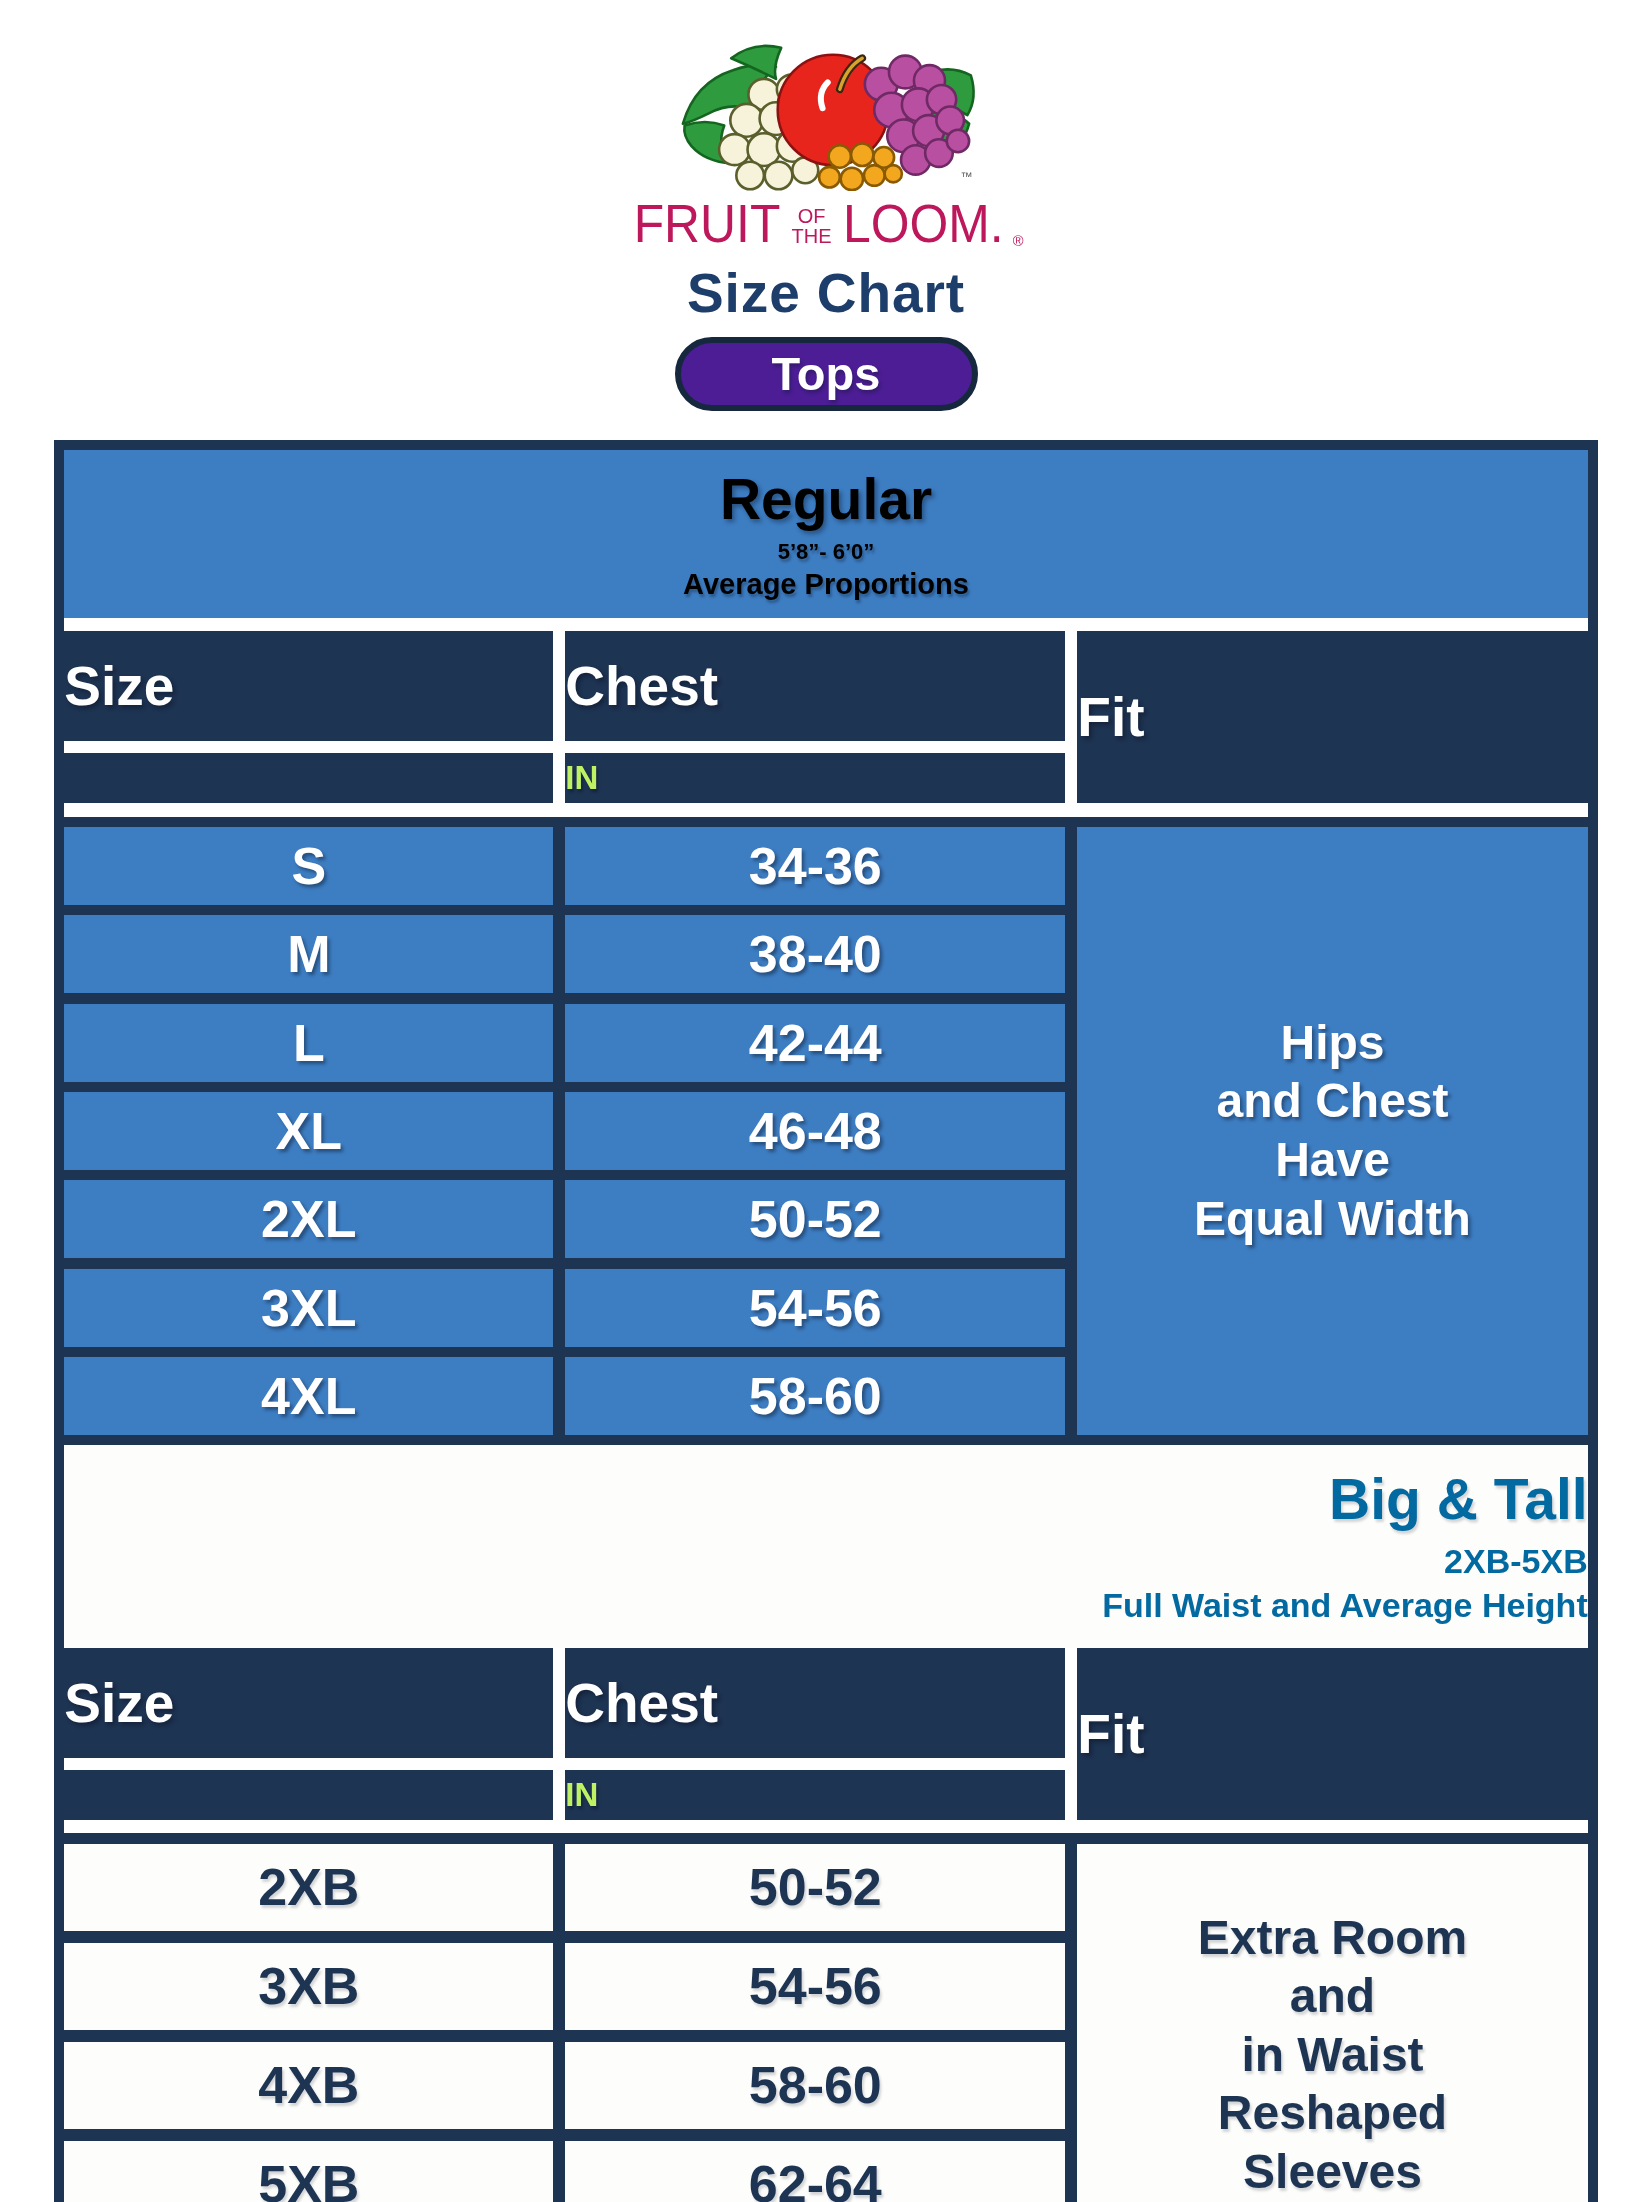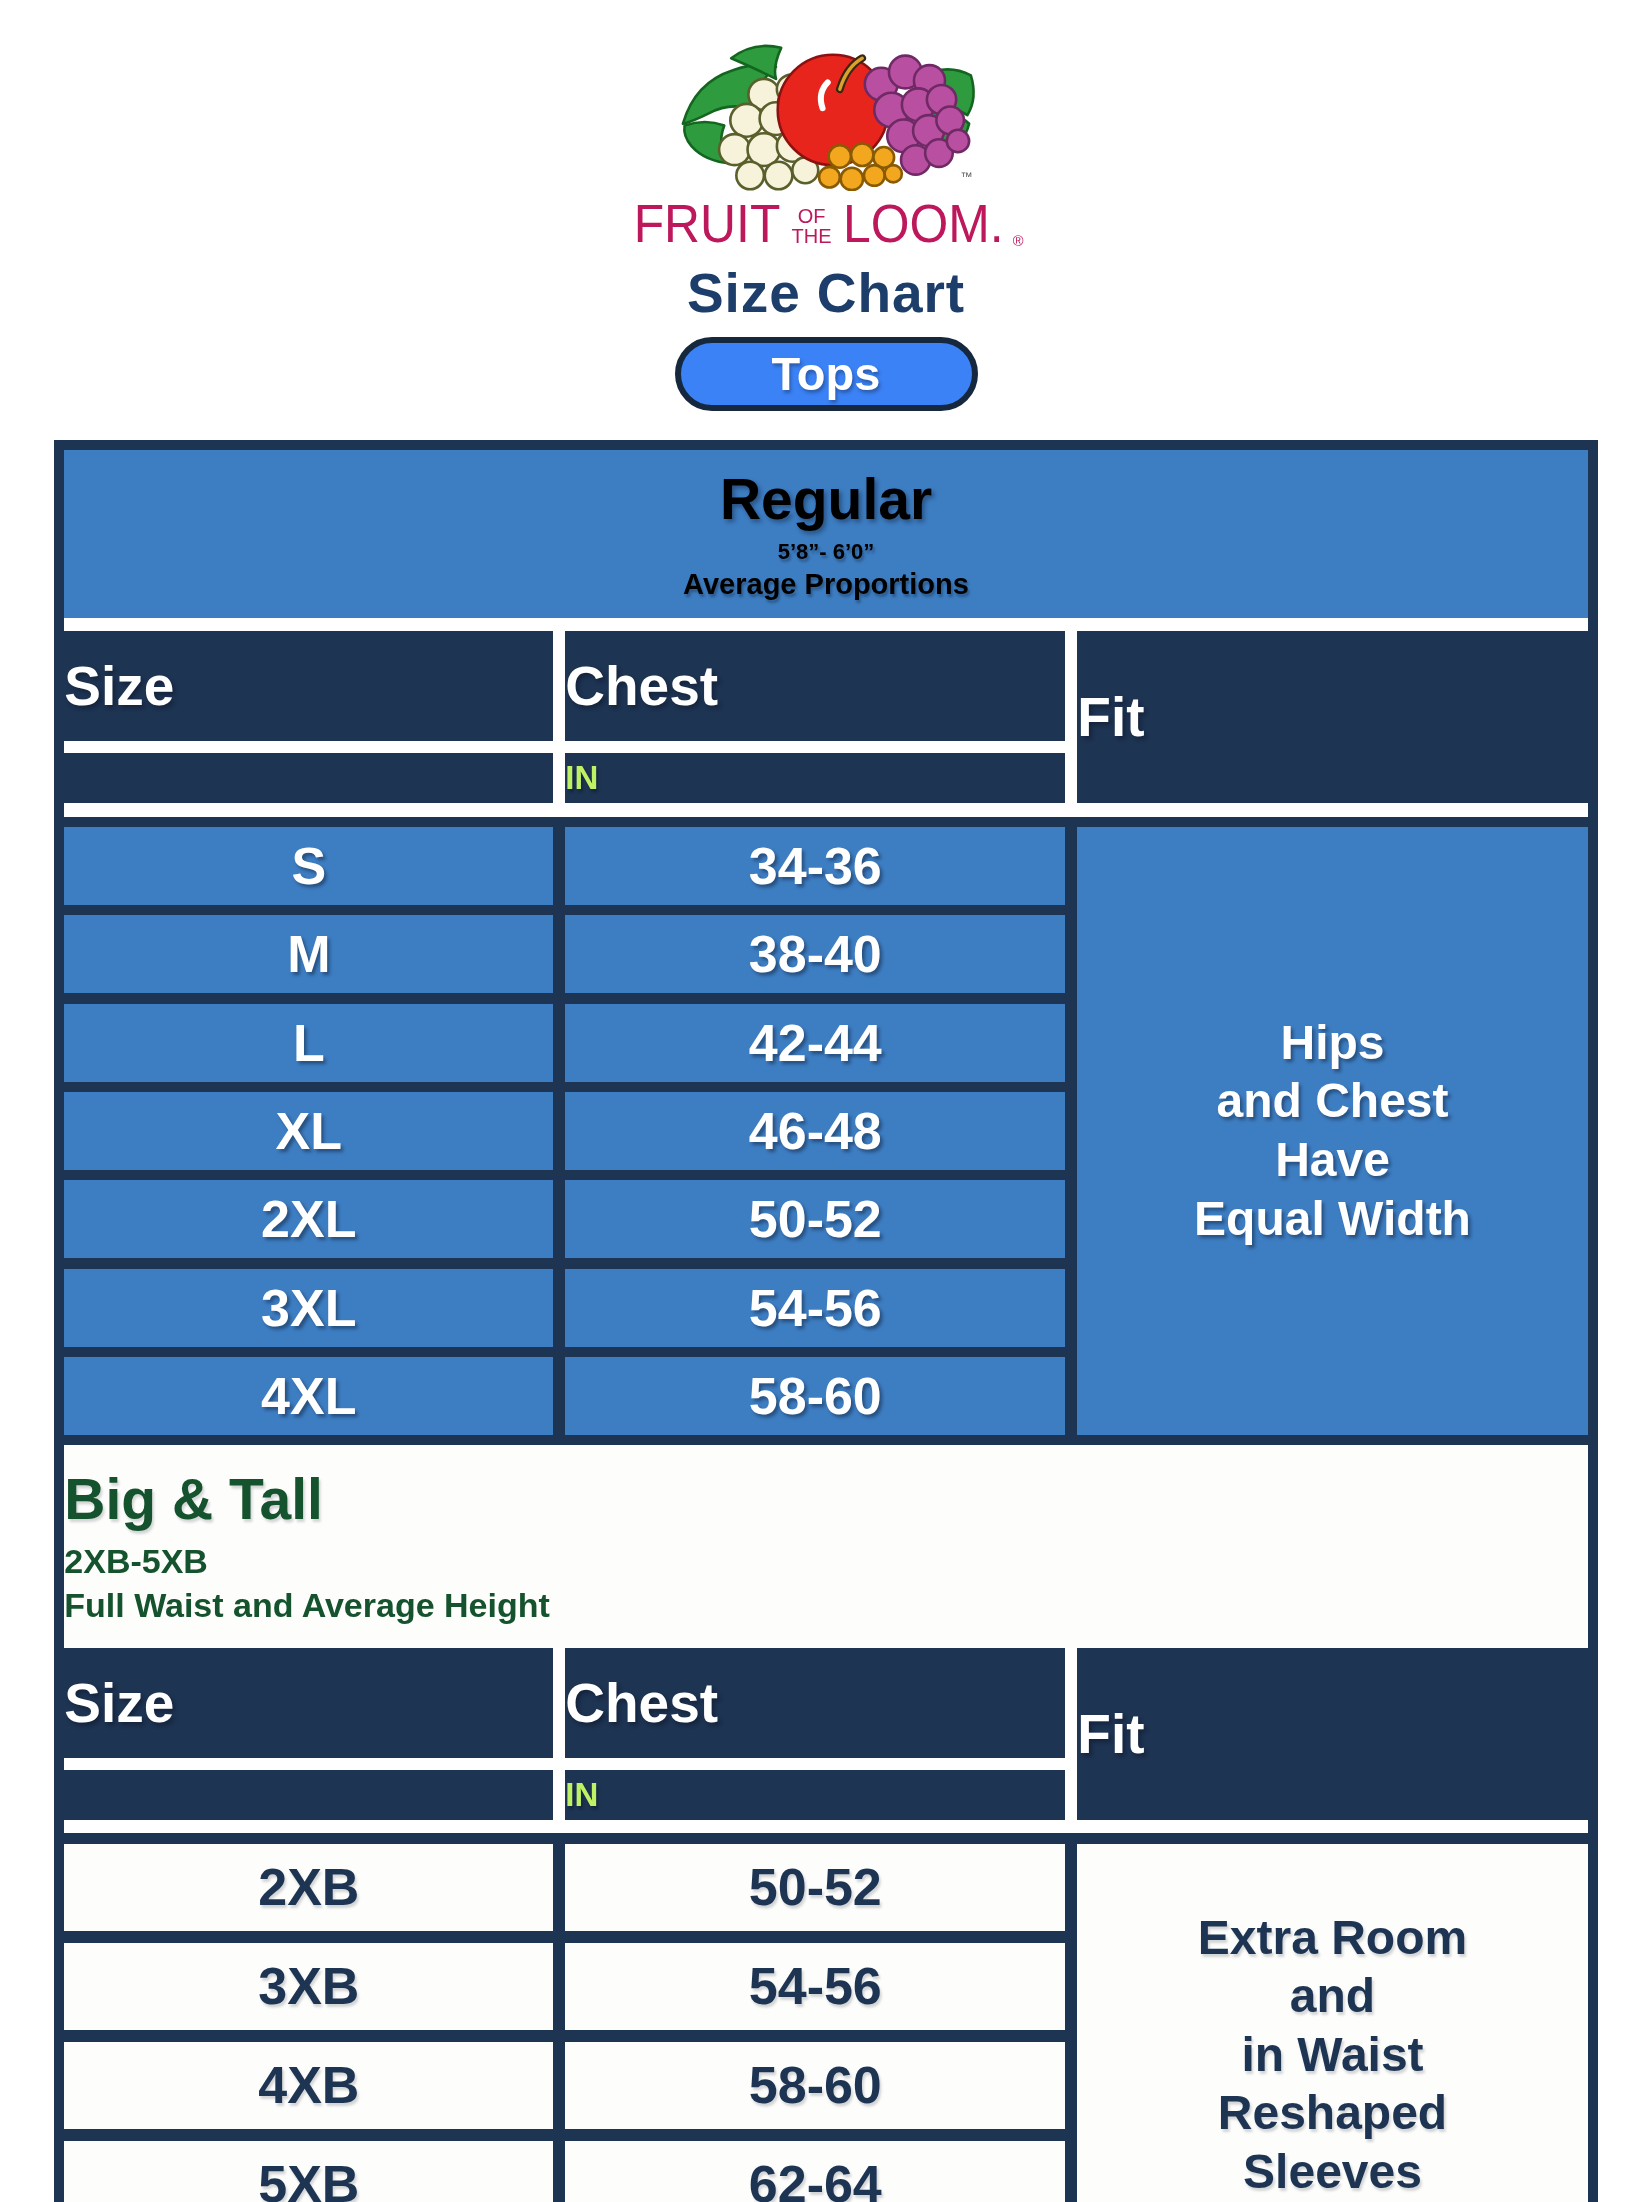--- a/index.html
+++ b/index.html
@@ -32,21 +32,21 @@
 
   .size-chart-title {
     margin-top:6.9px;
     font-size:55px; font-weight:700; color:#1d3e6a;
     letter-spacing:0.9px;
   }
   .tops-pill {
     margin-top:12px;
     display:inline-flex; align-items:center; justify-content:center;
     width:303px; height:74px;
-    background:#3b82f6;
+    background:#4c1d95;
     border:6px solid #16283e;
     border-radius:40px;
     color:#ffffff; font-size:47px; font-weight:700;
     text-shadow:1.7px 2.6px 3.4px rgba(12,22,40,.35);
   }
 
   
   .size-table {
     width:1544px;
     margin:29px auto 0;
@@ -59,23 +59,23 @@
     text-align:center;
     padding:15.5px 0 17px;
     color:#000000;
   }
   .banner-blue .banner-title { font-size:57px; font-weight:700; text-shadow:2.6px 3.4px 4.3px rgba(12,22,40,.4); }
   .banner-blue .banner-range { font-size:22px; font-weight:700; margin-top:6.9px; text-shadow:1.7px 2.6px 2.6px rgba(12,22,40,.35); }
   .banner-blue .banner-sub   { font-size:29px; font-weight:700; margin-top:3.4px; text-shadow:1.7px 2.6px 2.6px rgba(12,22,40,.35); }
 
   .banner-white {
     background:#fdfdfb;
-    text-align:left;
+    text-align:right;
     padding:20.6px 0 22.4px;
-    color:#14532d;
+    color:#0369a1;
   }
   .banner-white .banner-title { font-size:57px; font-weight:700; text-shadow:1.7px 2.6px 2.6px rgba(20,30,50,.18); }
   .banner-white .banner-range { font-size:34px; font-weight:700; margin-top:10.3px; }
   .banner-white .banner-sub   { font-size:34px; font-weight:700; margin-top:5.2px; }
 
   .h-sep { background:#ffffff; height:13px; }
   .h-sep-sm { background:#ffffff; height:13.8px; }
 
   .hdr-grid {
     display:grid;

